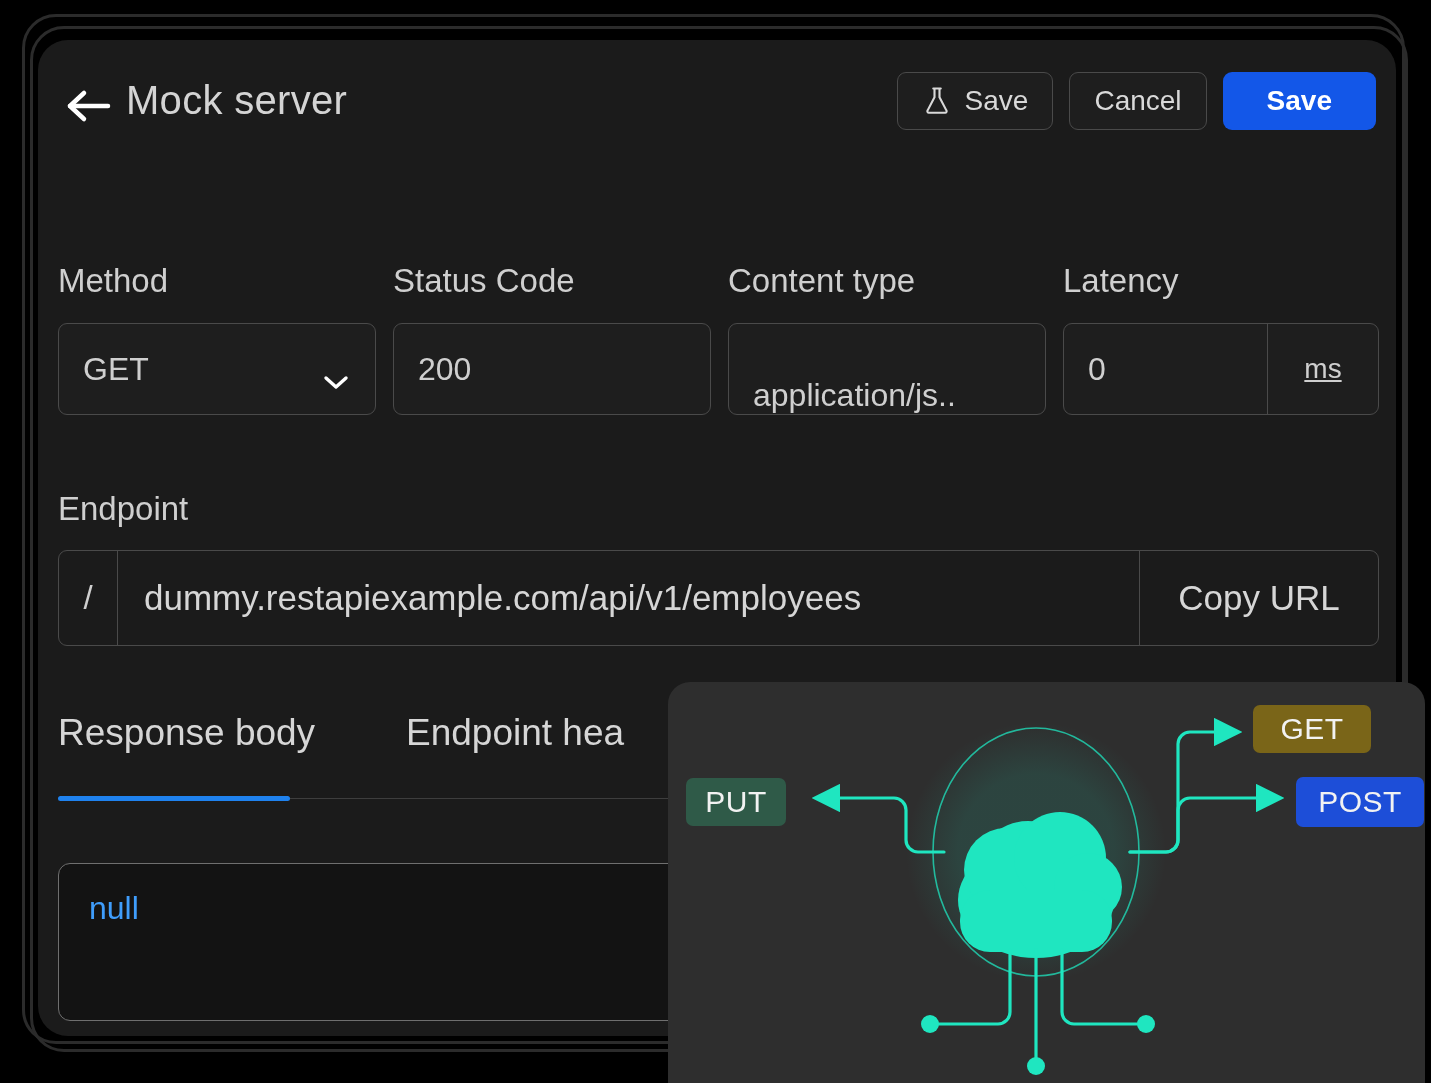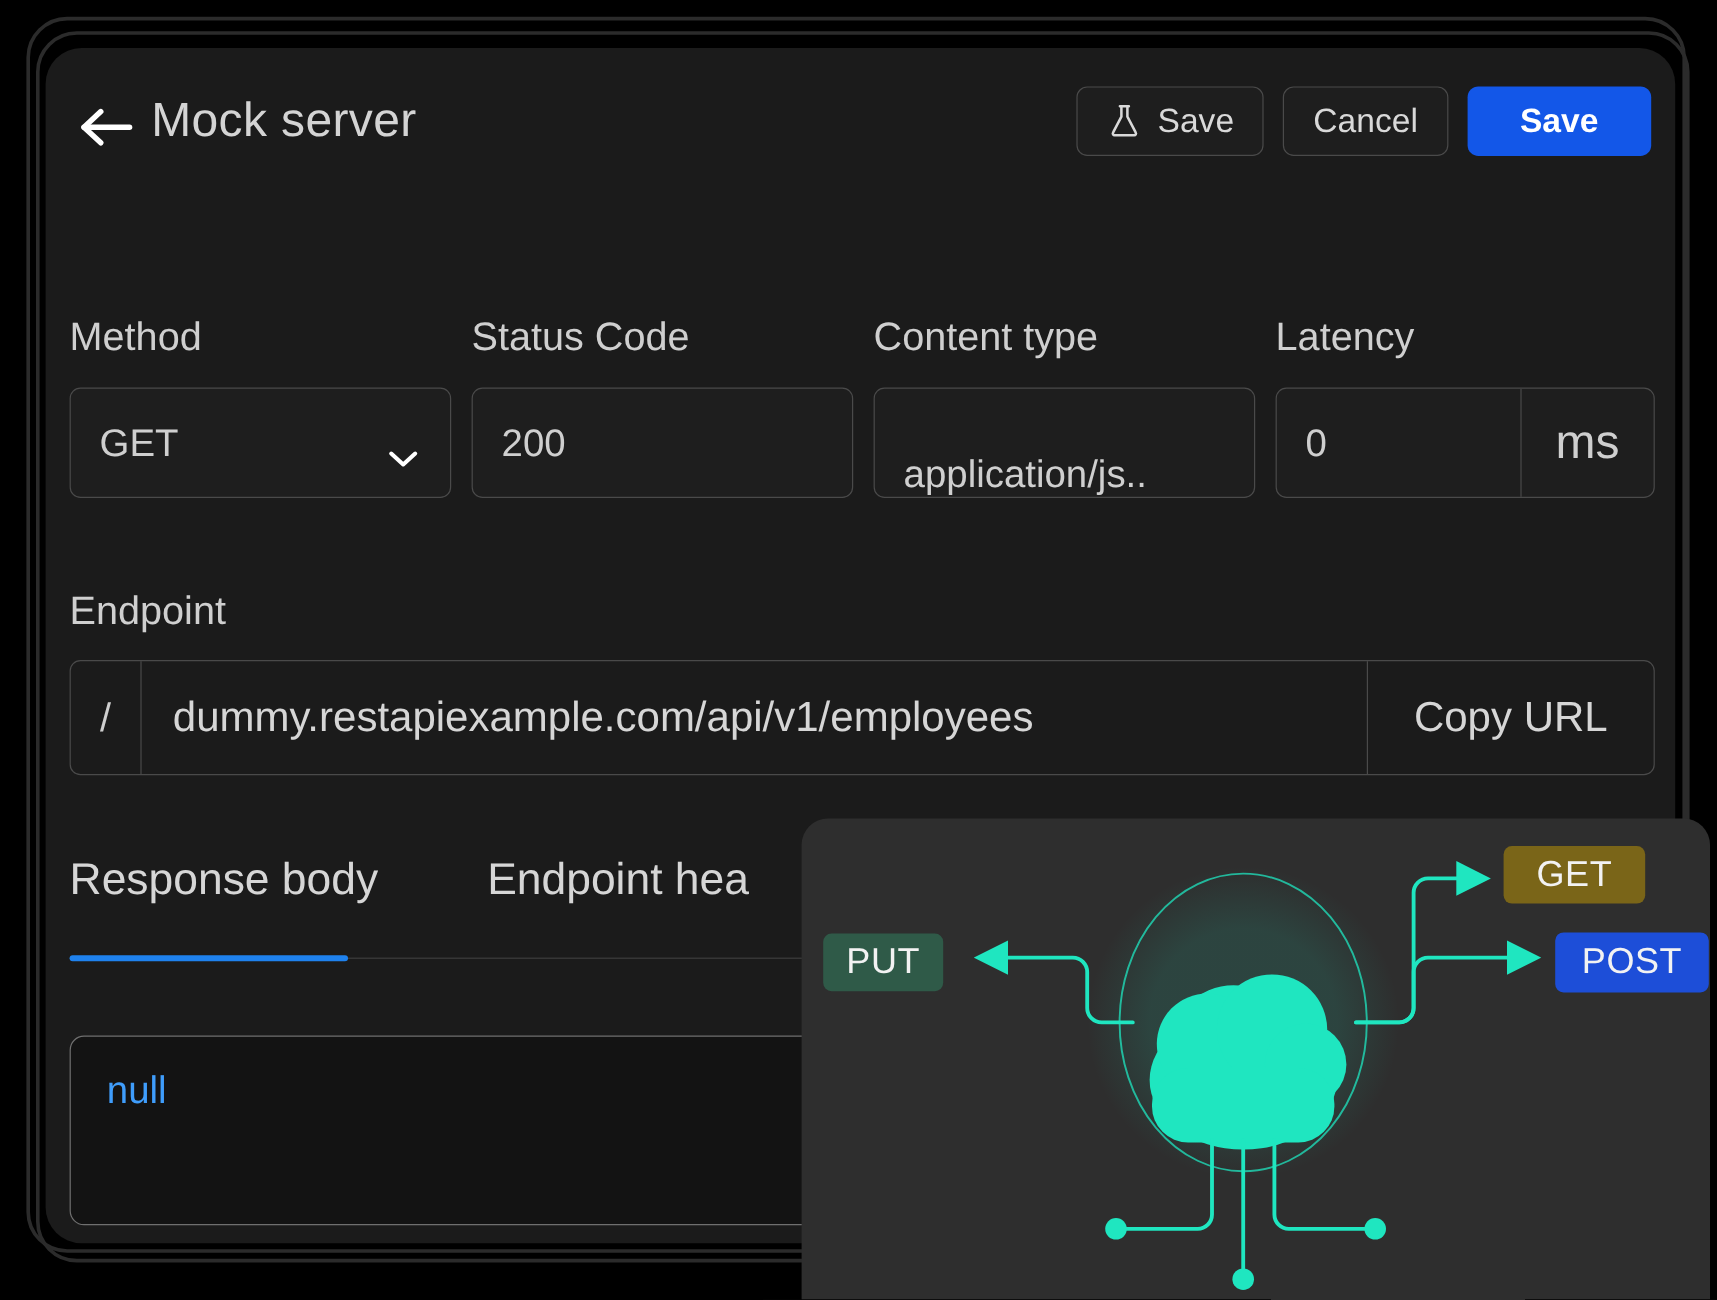--- a/index.html
+++ b/index.html
@@ -144,22 +144,23 @@
     flex: 1;
     display: flex; align-items: center;
     padding-left: 24px;
     font-size: 32px;
     color: #cfcfcf;
   }
   .latency-unit {
     width: 110px;
     border-left: 1.4px solid #4a4a4a;
     display: flex; align-items: center; justify-content: center;
-    font-size: 40px;
+    font-size: 28px;
     color: #cfcfcf;
+    text-decoration: underline;
   }
 
   
   .endpoint-row {
     position: absolute;
     left: 20px; top: 510px;
     width: 1321px; height: 96px;
     box-sizing: border-box;
     border: 1.4px solid #4a4a4a;
     border-radius: 9px;

